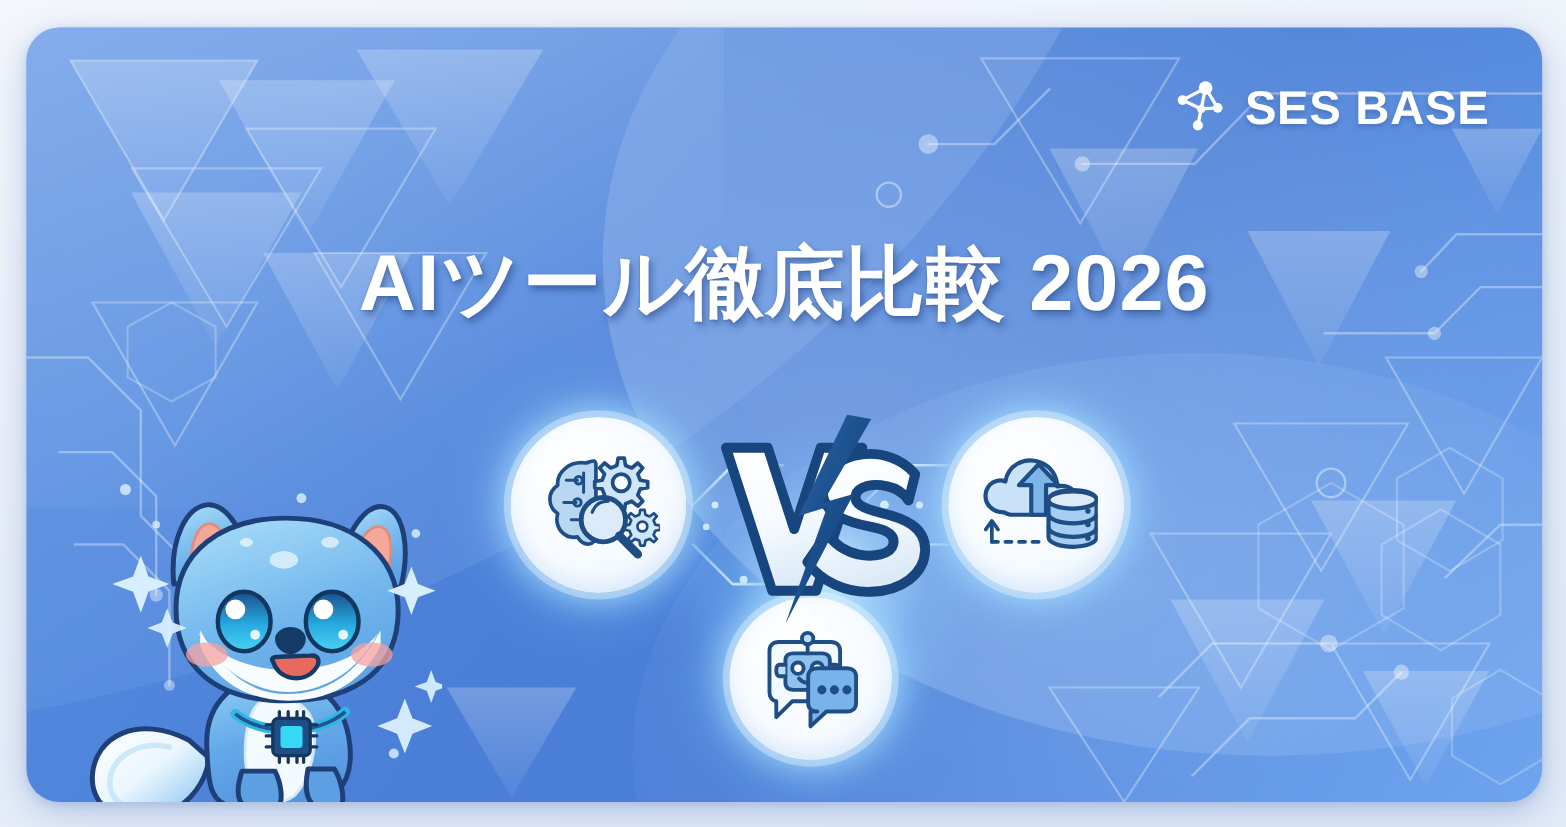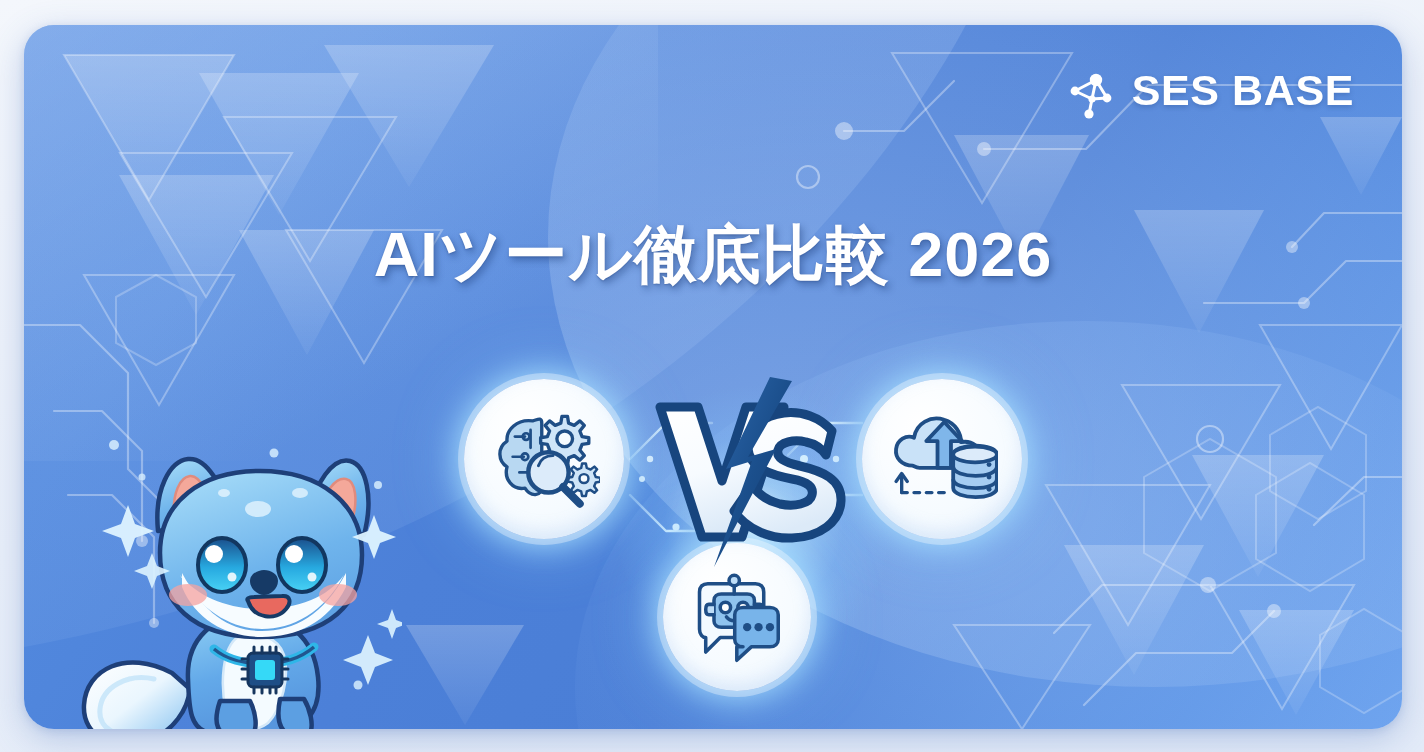--- a/index.html
+++ b/index.html
@@ -28,29 +28,29 @@
     border-radius:50%;}
   .wave-c{position:absolute;right:-14%;bottom:-46%;width:74%;height:104%;
     background:radial-gradient(ellipse at 46% 30%,rgba(150,190,245,.34) 0%,rgba(150,190,245,.08) 60%,rgba(150,190,245,0) 78%);
     border-radius:50%;}
   .wave-d{position:absolute;left:0;top:0;width:46%;height:62%;
     background:linear-gradient(150deg,rgba(196,220,252,.30),rgba(196,220,252,0) 72%);}
 
   .bg-svg{position:absolute;inset:0;width:100%;height:100%;}
 
   
-  .logo{position:absolute;right:48px;top:44px;display:flex;align-items:flex-start;gap:14px;}
+  .logo{position:absolute;right:48px;top:44px;display:flex;align-items:flex-end;gap:14px;}
   .logo-mark{width:52px;height:52px;flex:0 0 auto;}
   .logo-text{color:#ffffff;font-size:43px;font-weight:bold;letter-spacing:.6px;
     text-shadow:0 2px 5px rgba(30,60,120,.30);line-height:1;white-space:nowrap;}
 
   
   .title{
     position:absolute;left:0;right:0;top:196px;text-align:center;
-    color:#ffffff;font-size:63px;font-weight:bold;line-height:1.05;
+    color:#ffffff;font-size:72px;font-weight:bold;line-height:1.05;
     letter-spacing:1px;white-space:nowrap;
     text-shadow:3px 4px 7px rgba(25,55,115,.42), 0 1px 2px rgba(25,55,115,.35);
   }
 
   
   .fox{position:absolute;left:38px;top:398px;width:340px;height:320px;}
 
   
   .cluster{position:absolute;left:420px;top:330px;width:600px;height:340px;}
   .vs-glow{position:absolute;left:160px;top:20px;width:300px;height:300px;

